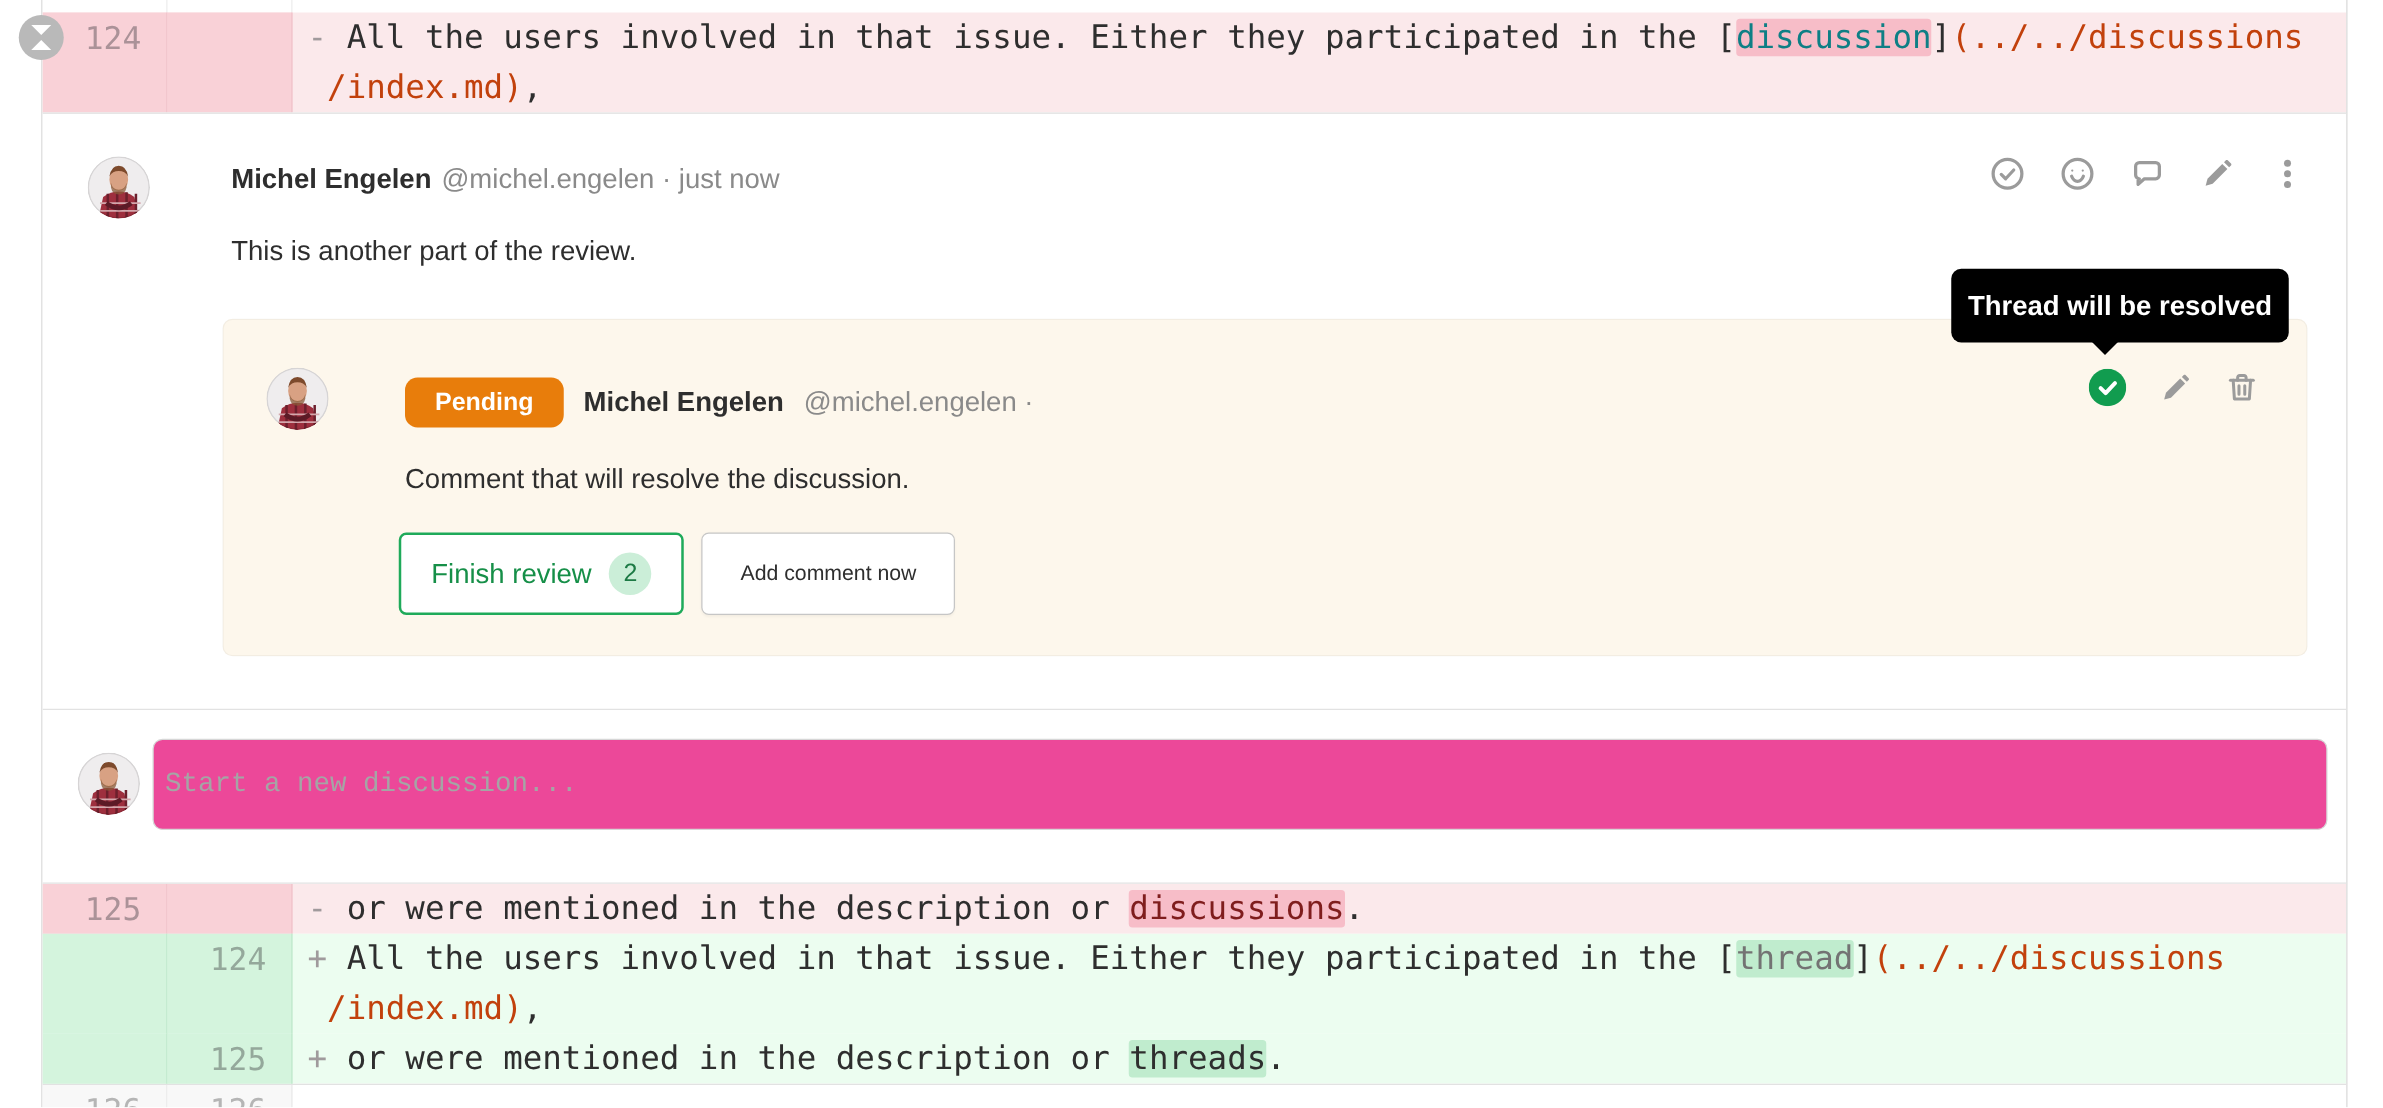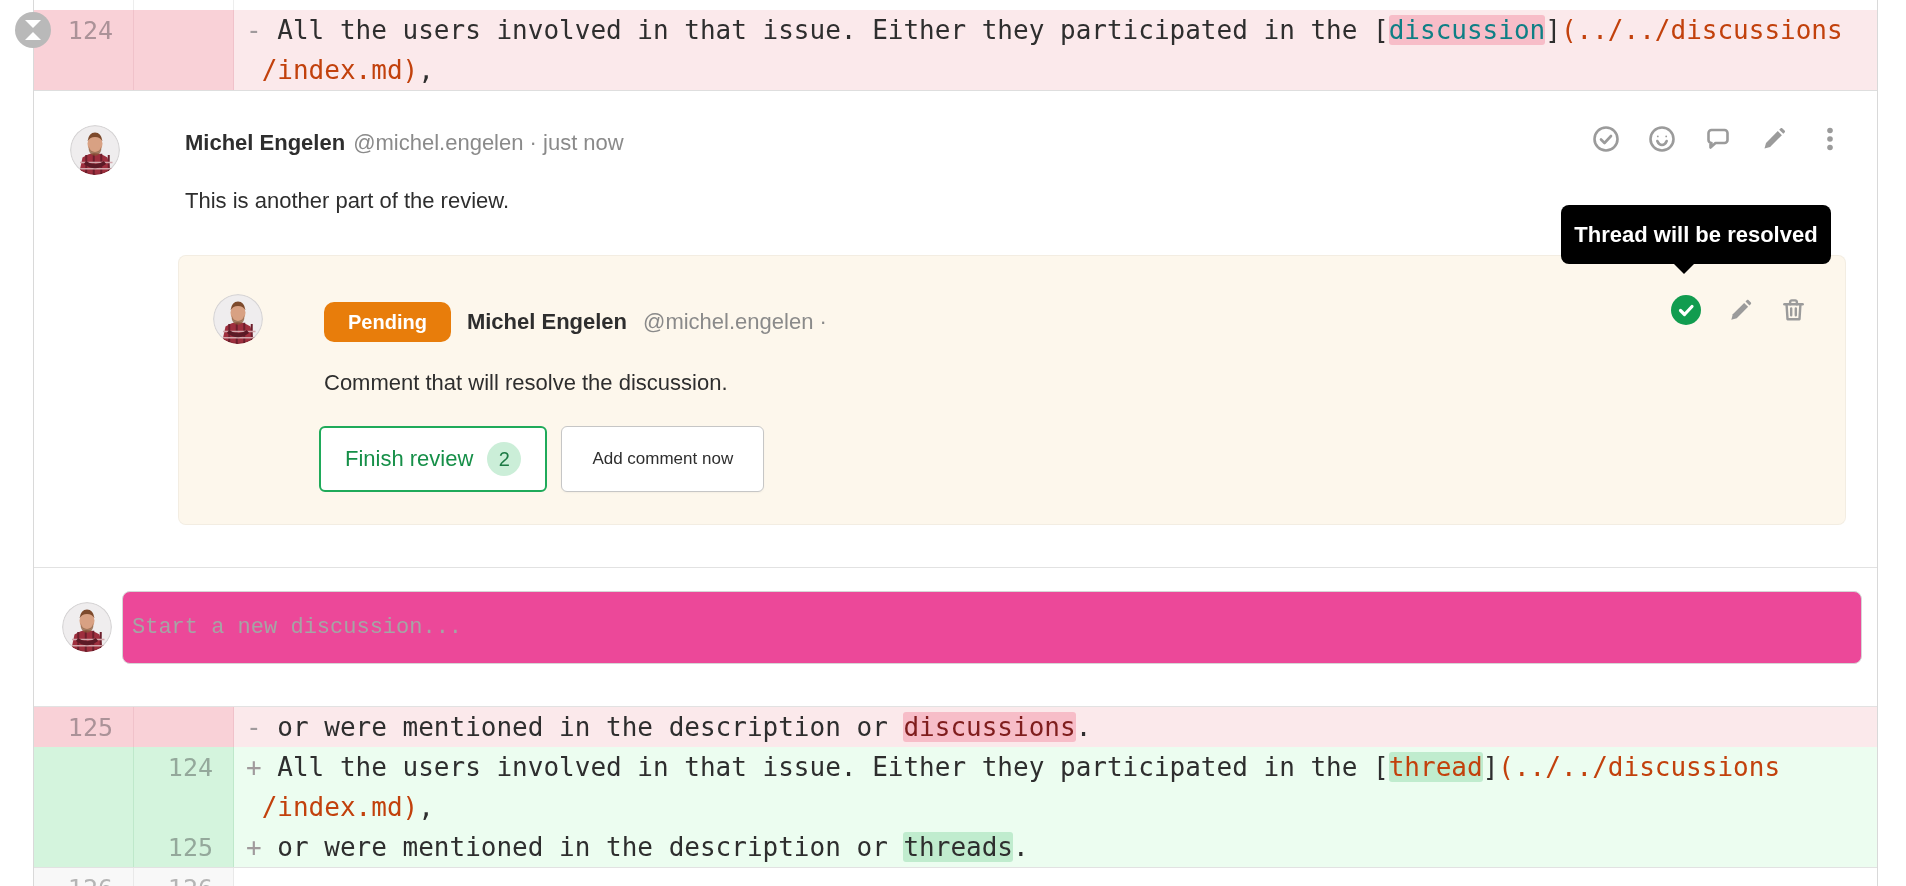--- a/index.html
+++ b/index.html
@@ -24,21 +24,21 @@
   .added { background:#ecfdf0; }
   .added .gut { background:#d4f4dd; border-right:1px solid #bfe8cb; color:#94a89b; }
   .context { background:#fff; border-top:1px solid #e2e2e2; }
   .context .gut { background:#f8f8f8; border-right:1px solid #e9e9e9; color:#b5b5b5; }
 
   .seg-sign { color:#a09a9c; }
   .seg-code { color:#2e2e2e; }
   .seg-str  { color:#c2410c; }
   .seg-hl-rm-link { color:#0e7f85; background:#f7bdc8; border-radius:3px; }
   .seg-hl-rm      { color:#7f1d1d; background:#f7bdc8; border-radius:3px; }
-  .seg-hl-add-link{ color:#c2410c; background:#c0ecce; border-radius:3px; }
+  .seg-hl-add-link{ color:#737373; background:#c0ecce; border-radius:3px; }
   .seg-hl-add     { color:#2e2e2e; background:#c0ecce; border-radius:3px; }
 
   
   .collapse-btn { position:absolute; left:15px; top:12px; width:36px; height:36px; border-radius:50%;
                   background:#b9b9b9; z-index:6; cursor:pointer; }
   .collapse-btn .tri { position:absolute; left:50%; width:0; height:0; transform:translateX(-50%); }
   .collapse-btn .tri.down { top:8px;  border-left:8px solid transparent; border-right:8px solid transparent; border-top:8px solid #fff; }
   .collapse-btn .tri.up   { bottom:8px; border-left:8px solid transparent; border-right:8px solid transparent; border-bottom:8px solid #fff; }
 
   
@@ -78,21 +78,21 @@
              color:#2e2e2e; font-size:17px; display:flex; align-items:center; cursor:pointer;
              font-family:"Liberation Sans", sans-serif; box-shadow:0 1px 2px rgba(0,0,0,0.04); }
 
   .pending-actions { position:absolute; left:1492px; top:39px; display:flex; align-items:center; gap:26px; }
   .resolve-dot { width:30px; height:30px; }
   .resolve-dot svg { width:30px; height:30px; display:block; }
   .sm-icon { width:27px; height:27px; }
   .sm-icon svg { width:27px; height:27px; display:block; }
 
   
-  .tooltip { position:absolute; left:1527px; top:114px; width:270px; height:59px; background:#000;
+  .tooltip { position:absolute; left:1527px; top:124px; width:270px; height:59px; background:#000;
              border-radius:8px; color:#fff; font-size:22px; font-weight:700; line-height:59px;
              text-align:center; z-index:5; }
   .tooltip .arrow { position:absolute; left:112px; bottom:-10px; width:0; height:0;
                     border-left:11px solid transparent; border-right:11px solid transparent; border-top:11px solid #000; }
 
   
   .new-discussion { position:relative; height:140px; background:#fff;
                     border-top:1px solid #e2e2e2; border-bottom:1px solid #e2e2e2; }
   .new-discussion .avatar { position:absolute; left:28px; top:34px; width:50px; height:50px; }
   .discussion-input { position:absolute; left:88px; top:23px; width:1740px; height:73px;

